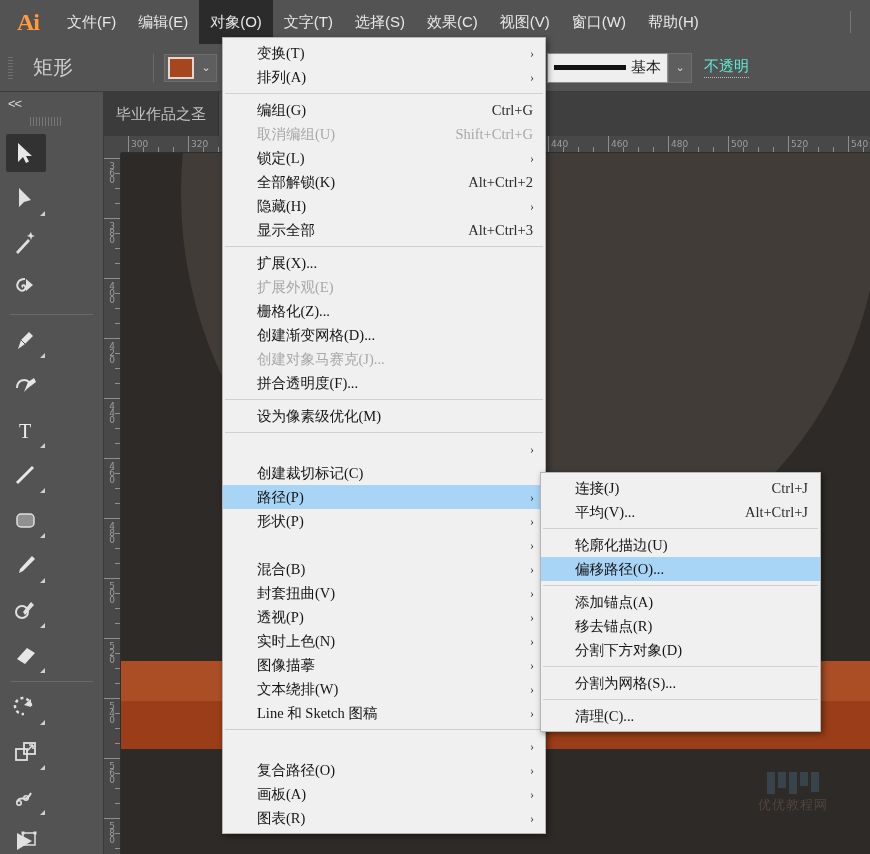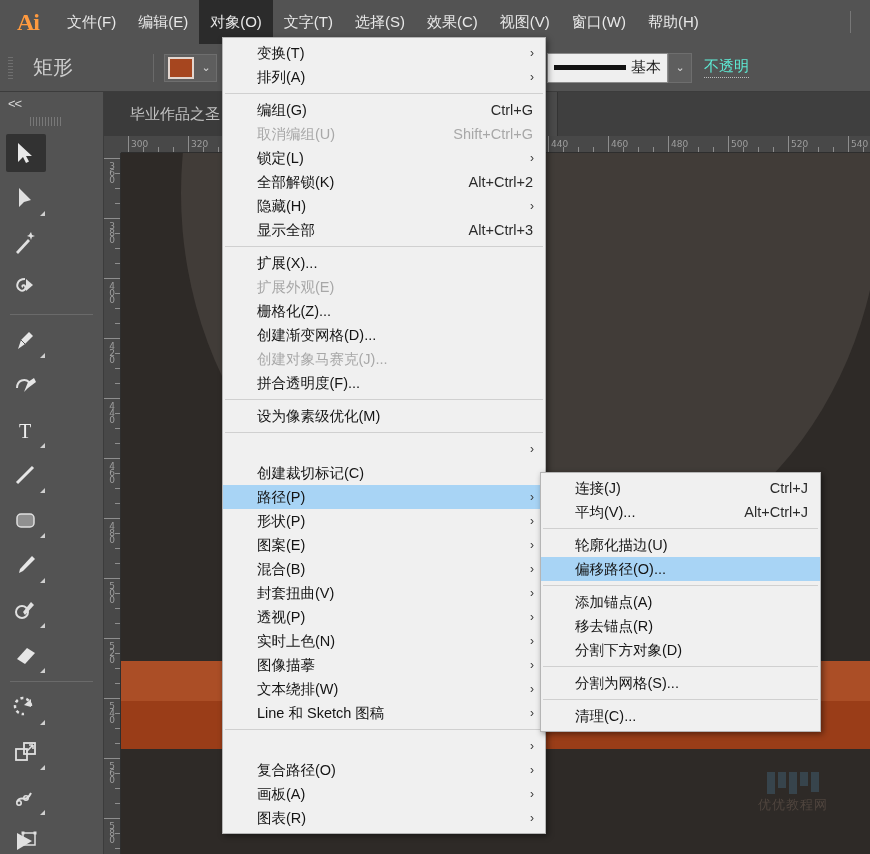--- a/index.html
+++ b/index.html
@@ -85,21 +85,21 @@
   .opacity-label { color: #5eead4; font-size: 15px; margin-left: 12px;
     border-bottom: 1px dotted #bdbdbd; padding-bottom: 1px; }
 
   
   .tabbar {
     position: absolute; left: 104px; top: 92px; width: 766px; height: 44px;
     background: #3f3f3f;
     display: flex; align-items: stretch;
   }
   .doc-tab {
-    display: flex; align-items: center; padding: 0 26px;
+    display: flex; align-items: center; padding: 0 12px;
     font-size: 15px; color: #cdcdcd; white-space: nowrap;
     background: #444; border-right: 1px solid #333;
   }
   .doc-tab.inactive { background: #3b3b3b; color: #c2c2c2; }
   .doc-tab.active { background: #4a4a4a; color: #c9c9c9; }
   .tab-close {
     width: 34px; display: flex; align-items: center; justify-content: center;
     color: #dcdcdc; font-size: 15px; background: #4b4b4b;
   }
 
@@ -173,21 +173,21 @@
   }
   .wm-bars { display:flex; gap:3px; justify-content:center; }
   .wm-bars i { display:block; width:8px; background:#3f5b6b; }
   .wm-text { color:#6a5a50; font-size:13px; margin-top:2px; letter-spacing:1px; }
 
   
   .dropdown {
     position: absolute; background: #f0f0f0;
     border: 1px solid #b5b5b5;
     box-shadow: 2px 2px 6px rgba(0,0,0,0.45);
-    z-index: 50; padding: 3px 0;
+    z-index: 50; padding: 3px 0; font-family: Liberation Serif, serif;
   }
   #object-menu { left: 222px; top: 37px; width: 324px; }
   #path-submenu { left: 540px; top: 472px; width: 281px; }
   .mrow {
     height: 24px; display: flex; align-items: center;
     padding: 0 12px 0 34px; position: relative;
     color: #141414; font-size: 14.5px; white-space: nowrap;
   }
   .mrow.hl { background: #a8d4f5; }
   .mrow.dis { color: #a8a8a8; }
@@ -599,21 +599,20 @@
       </div>
       <div class="mrow hl">
         <span class="mlabel">路径(P)</span>
         <span class="marrow">›</span>
       </div>
       <div class="mrow">
         <span class="mlabel">形状(P)</span>
         <span class="marrow">›</span>
       </div>
       <div class="mrow">
-        <span class="mlabel">图案(E)</span>
         <span class="marrow">›</span>
       </div>
       <div class="mrow">
         <span class="mlabel">混合(B)</span>
         <span class="marrow">›</span>
       </div>
       <div class="mrow">
         <span class="mlabel">封套扭曲(V)</span>
         <span class="marrow">›</span>
       </div>

